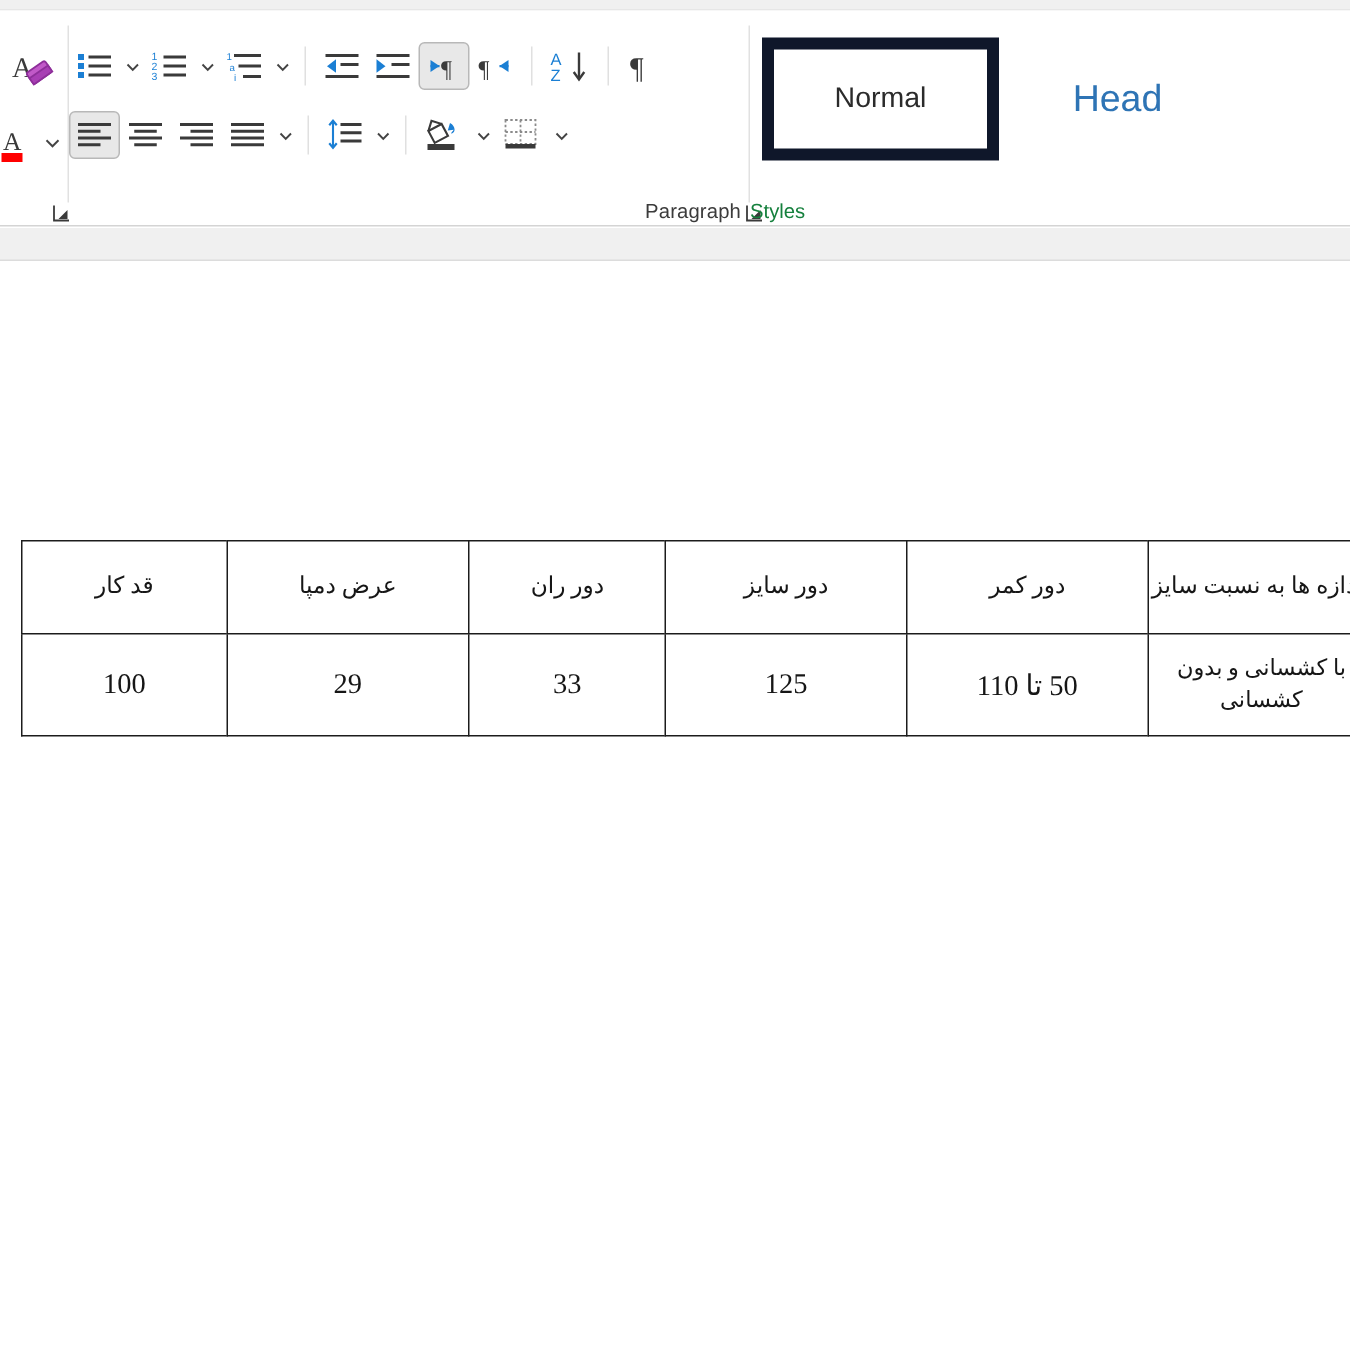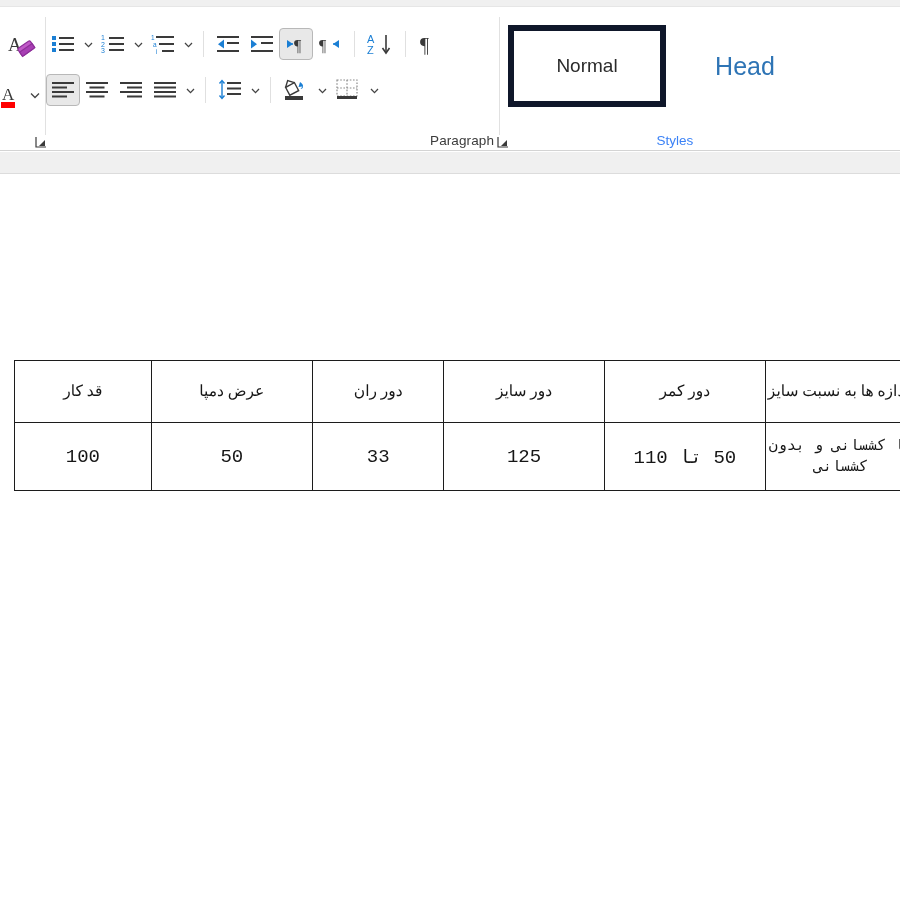--- a/index.html
+++ b/index.html
@@ -61,25 +61,25 @@
 
   
   .st-group { position: absolute; left: 500px; top: 7px; width: 400px; height: 144px; }
   .st-gallery { position: absolute; left: 8px; top: 11px; display: flex; align-items: stretch; }
   .st-item {
     width: 158px; height: 82px; background: #ffffff;
     display: flex; align-items: center; justify-content: center;
     border: 1px solid transparent;
     font-size: 19px; color: #2b2b2b; white-space: nowrap;
   }
-  .st-item.active { border: 6px solid #0f172a; }
+  .st-item.active { border: 8px solid #0f172a; }
   .st-item.heading { color: #2e74b5; font-size: 25px; }
   .st-label {
-    position: absolute; left: 0; bottom: 10px; width: 350px; text-align: center;
-    font-size: 13.5px; color: #3b82f6;
+    position: absolute; left: 0; bottom: 10px; width: 350px; 
+    font-size: 13.5px; color: #15803d;
   }
 
   
   .ruler-band {
     position: absolute; left: 0; top: 152px; width: 900px; height: 22px;
     background: #f0f0f0; border-bottom: 1px solid #dcdcdc;
   }
 
   
   .doc { position: absolute; left: 0; top: 175px; width: 900px; height: 725px; background: #ffffff; }
@@ -94,21 +94,21 @@
     direction: rtl;
   }
   table.size-table td {
     border: 1px solid #1c1c1c;
     text-align: center;
     vertical-align: middle;
     font-family: "Liberation Serif", serif;
     color: #161616;
   }
   table.size-table tr.head-row td { height: 62px; font-size: 15.5px; line-height: 1.35; }
-  table.size-table tr.data-row td { height: 68px; font-size: 19px; font-family: Liberation Mono, monospace; }
+  table.size-table tr.data-row td { height: 68px; font-size: 19px; }
   table.size-table td.wide { font-size: 15px; line-height: 1.4; }
   table.size-table tr.data-row td.wide { font-size: 15px; }
   .c-wide { width: 147px; }
   .c-std  { width: 157px; }
   .c-std2 { width: 156px; }
   .c-std3 { width: 128px; }
   .c-last { width: 133px; }
 </style>
 </head>
 <body>
@@ -392,21 +392,21 @@
             <td class="c-std2">دور سایز</td>
             <td class="c-std3">دور ران</td>
             <td class="c-std">عرض دمپا</td>
             <td class="c-last">قد کار</td>
           </tr>
           <tr class="data-row">
             <td class="c-wide wide">با کشسانی و بدون کشسانی</td>
             <td class="c-std">50 تا 110</td>
             <td class="c-std2">125</td>
             <td class="c-std3">33</td>
-            <td class="c-std">50</td>
+            <td class="c-std">29</td>
             <td class="c-last">100</td>
           </tr>
         </tbody>
       </table>
     </div>
   </div>
 
 </div>
 
 </body></html>

